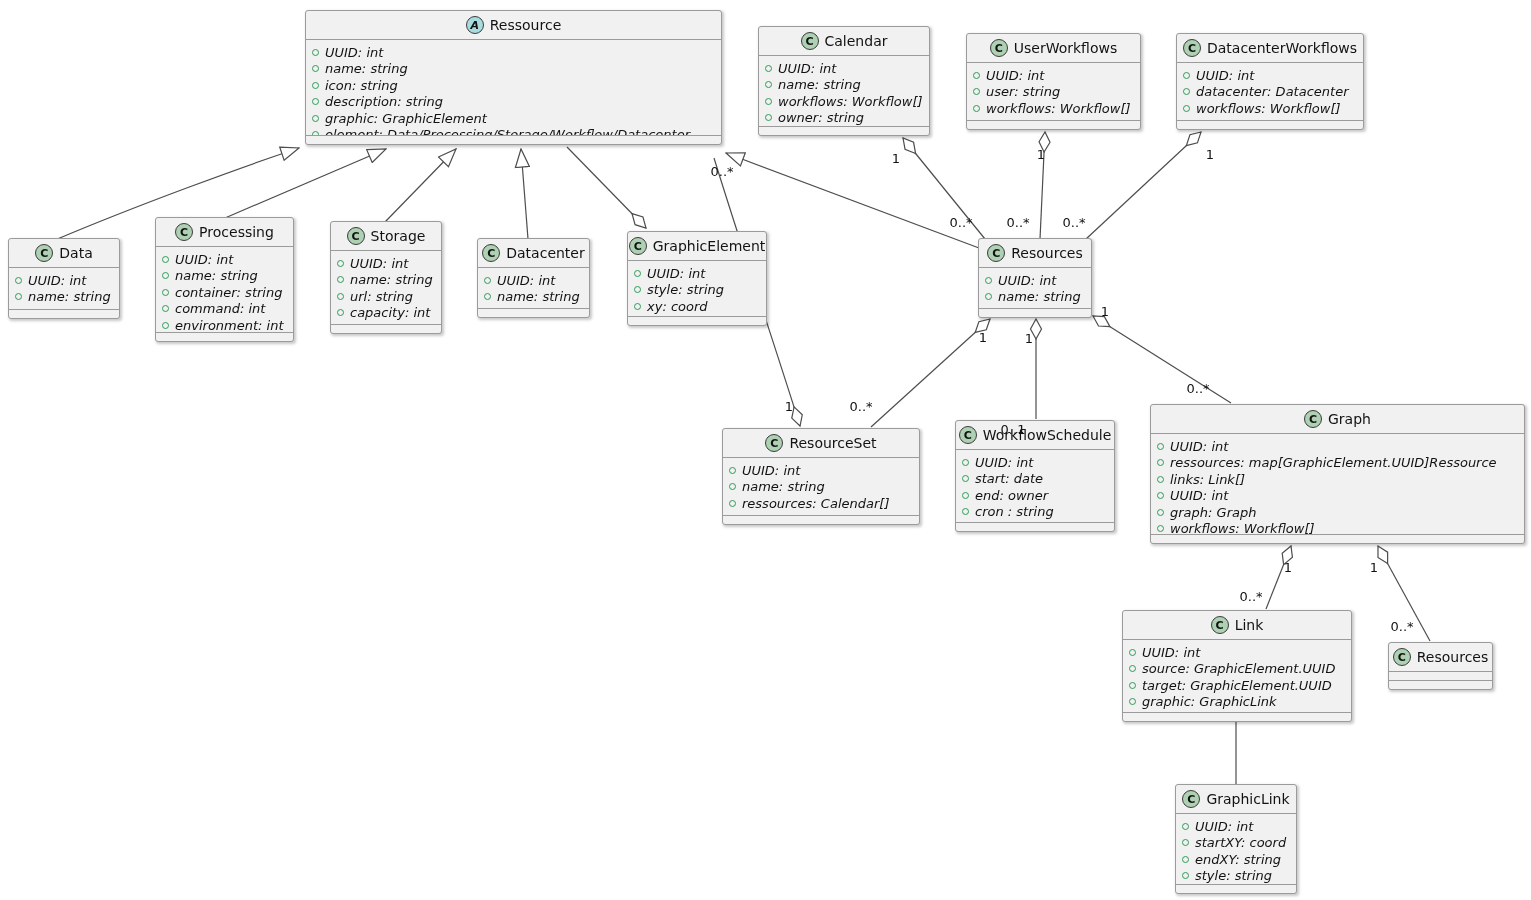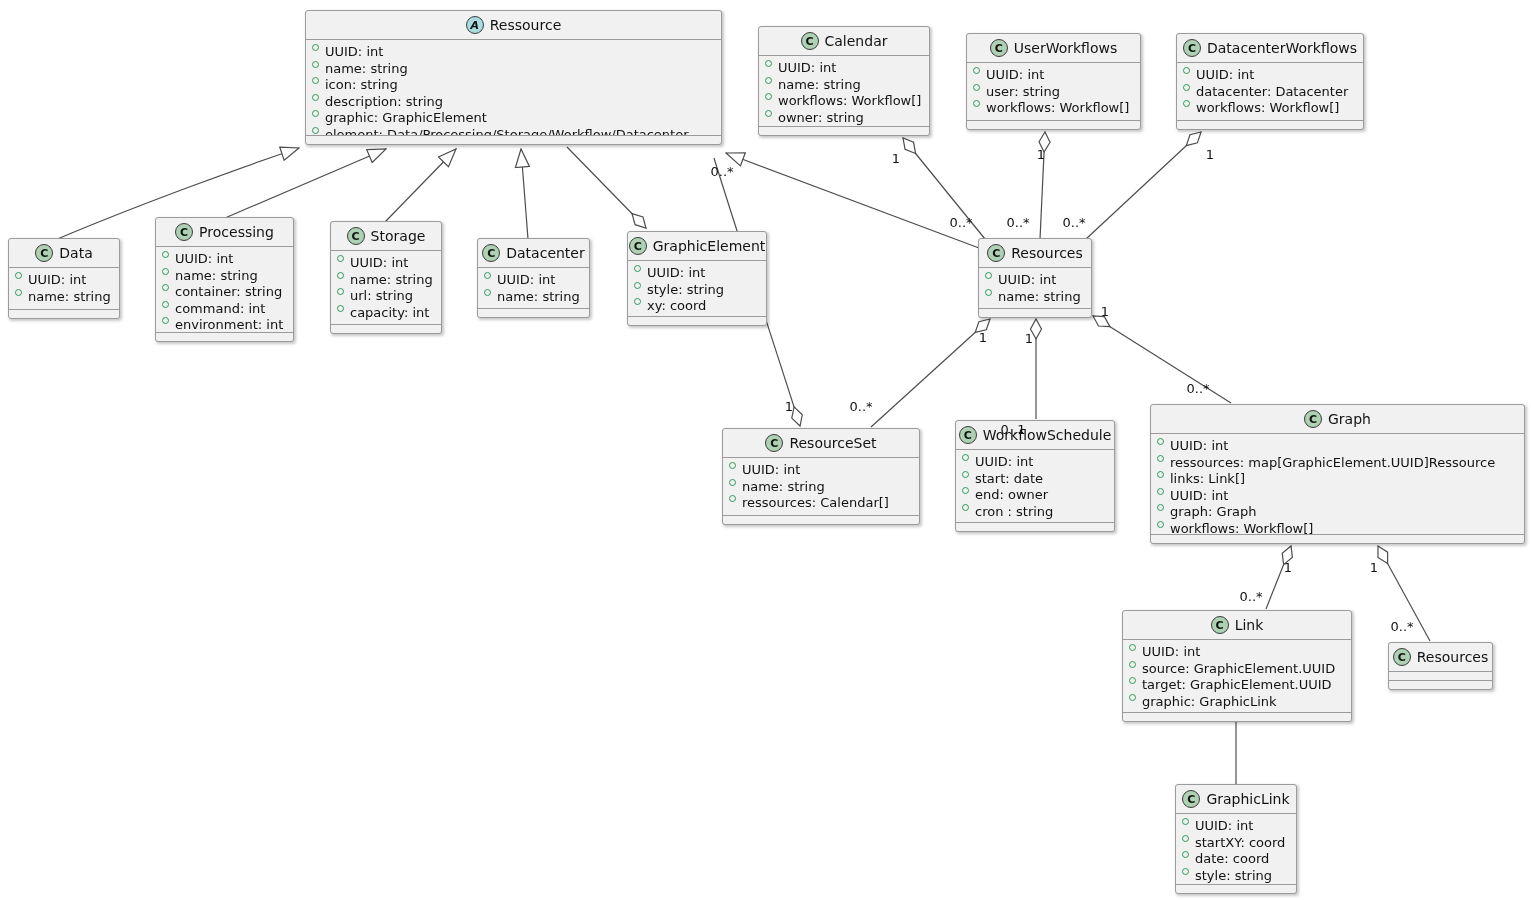--- a/index.html
+++ b/index.html
@@ -18,21 +18,21 @@
   }
   .spot{
     width:18px;height:18px;border-radius:50%;flex:none;
     display:flex;align-items:center;justify-content:center;
     font-size:11px;font-weight:bold;border:1px solid #3B3B3B;box-sizing:border-box;
   }
   .spot.c{background:#ADD1B2;}
   .spot.a{background:#A9DCDF;font-style:italic;}
   .cls-title.abstract{}
   .cls-attrs{flex:1;padding:4px 8px 2px 6px;font-size:13px;overflow:hidden;}
-  .attr-row{display:flex;align-items:flex-start;gap:6px;height:16.5px;white-space:nowrap;}
+  .attr-row{display:flex;align-items:center;gap:6px;height:16.5px;white-space:nowrap;font-style:italic;}
   .dot{width:7px;height:7px;border:1px solid #2E9B58;border-radius:50%;flex:none;box-sizing:border-box;background:transparent;}
   .cls-methods{flex:none;border-top:1px solid #9B9B9B;height:8px;}
   .mult{position:absolute;font-size:13px;color:#121212;transform:translate(-50%,-50%);white-space:nowrap;line-height:1;}
 </style>
 </head>
 <body>
 
 <div class="canvas">
   <svg class="edges" width="1531" height="900" viewBox="0 0 1531 900" xmlns="http://www.w3.org/2000/svg">
     <defs>
@@ -410,21 +410,21 @@
           <div class="attr-row">
             <span class="dot"></span>
             <span>UUID: int</span>
           </div>
           <div class="attr-row">
             <span class="dot"></span>
             <span>startXY: coord</span>
           </div>
           <div class="attr-row">
             <span class="dot"></span>
-            <span>date: coord</span>
+            <span>endXY: string</span>
           </div>
           <div class="attr-row">
             <span class="dot"></span>
             <span>style: string</span>
           </div>
         </div>
         <div class="cls-methods"></div>
       </div>
     </div>
   <div id="label-layer">

